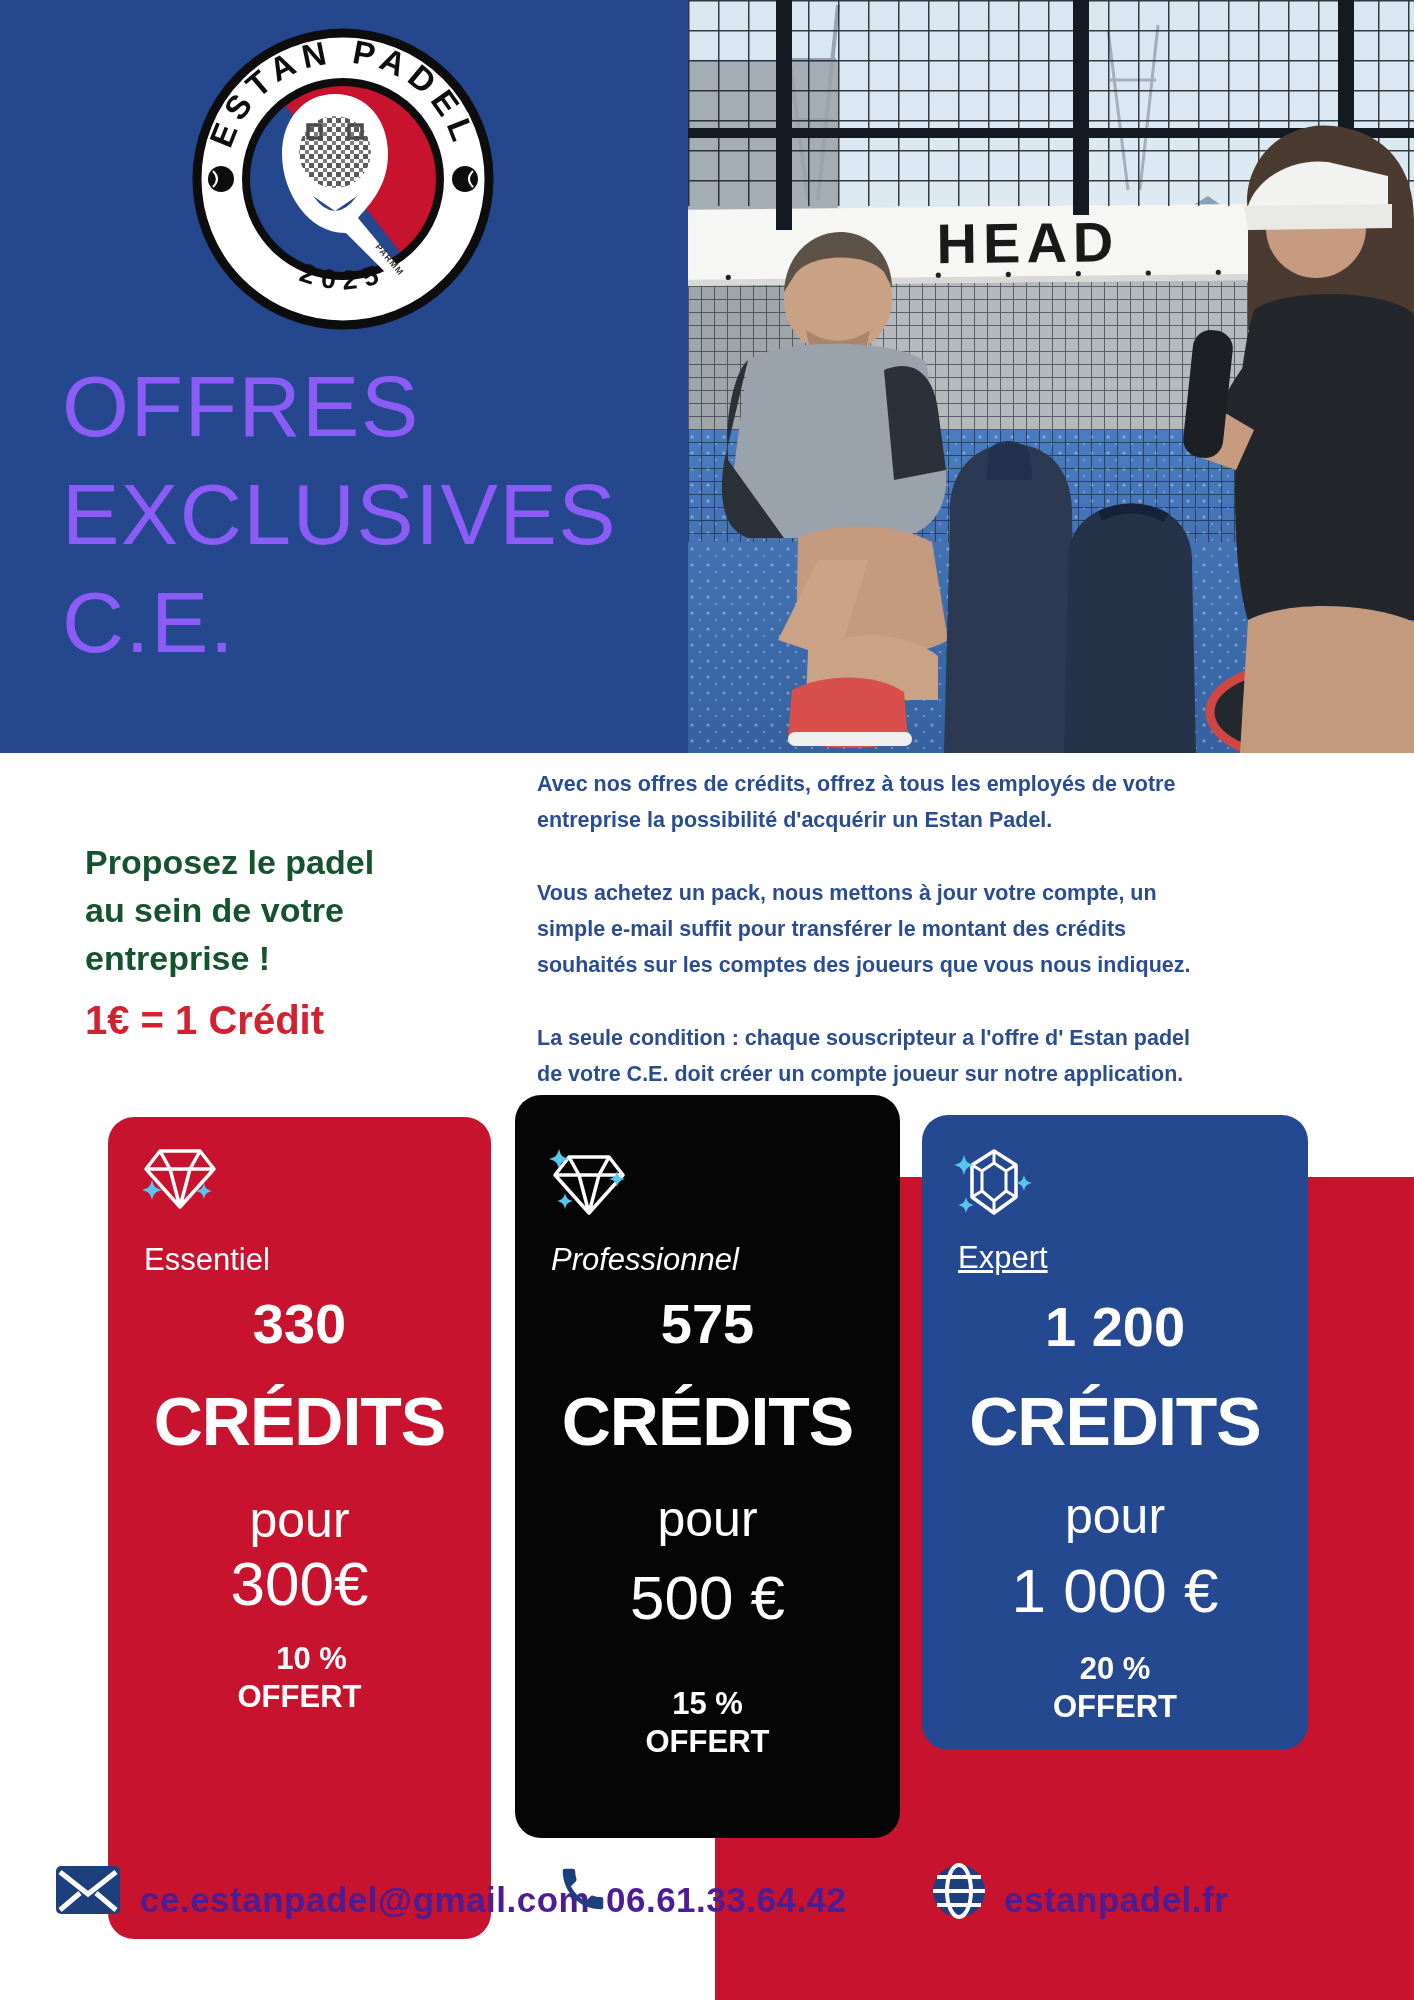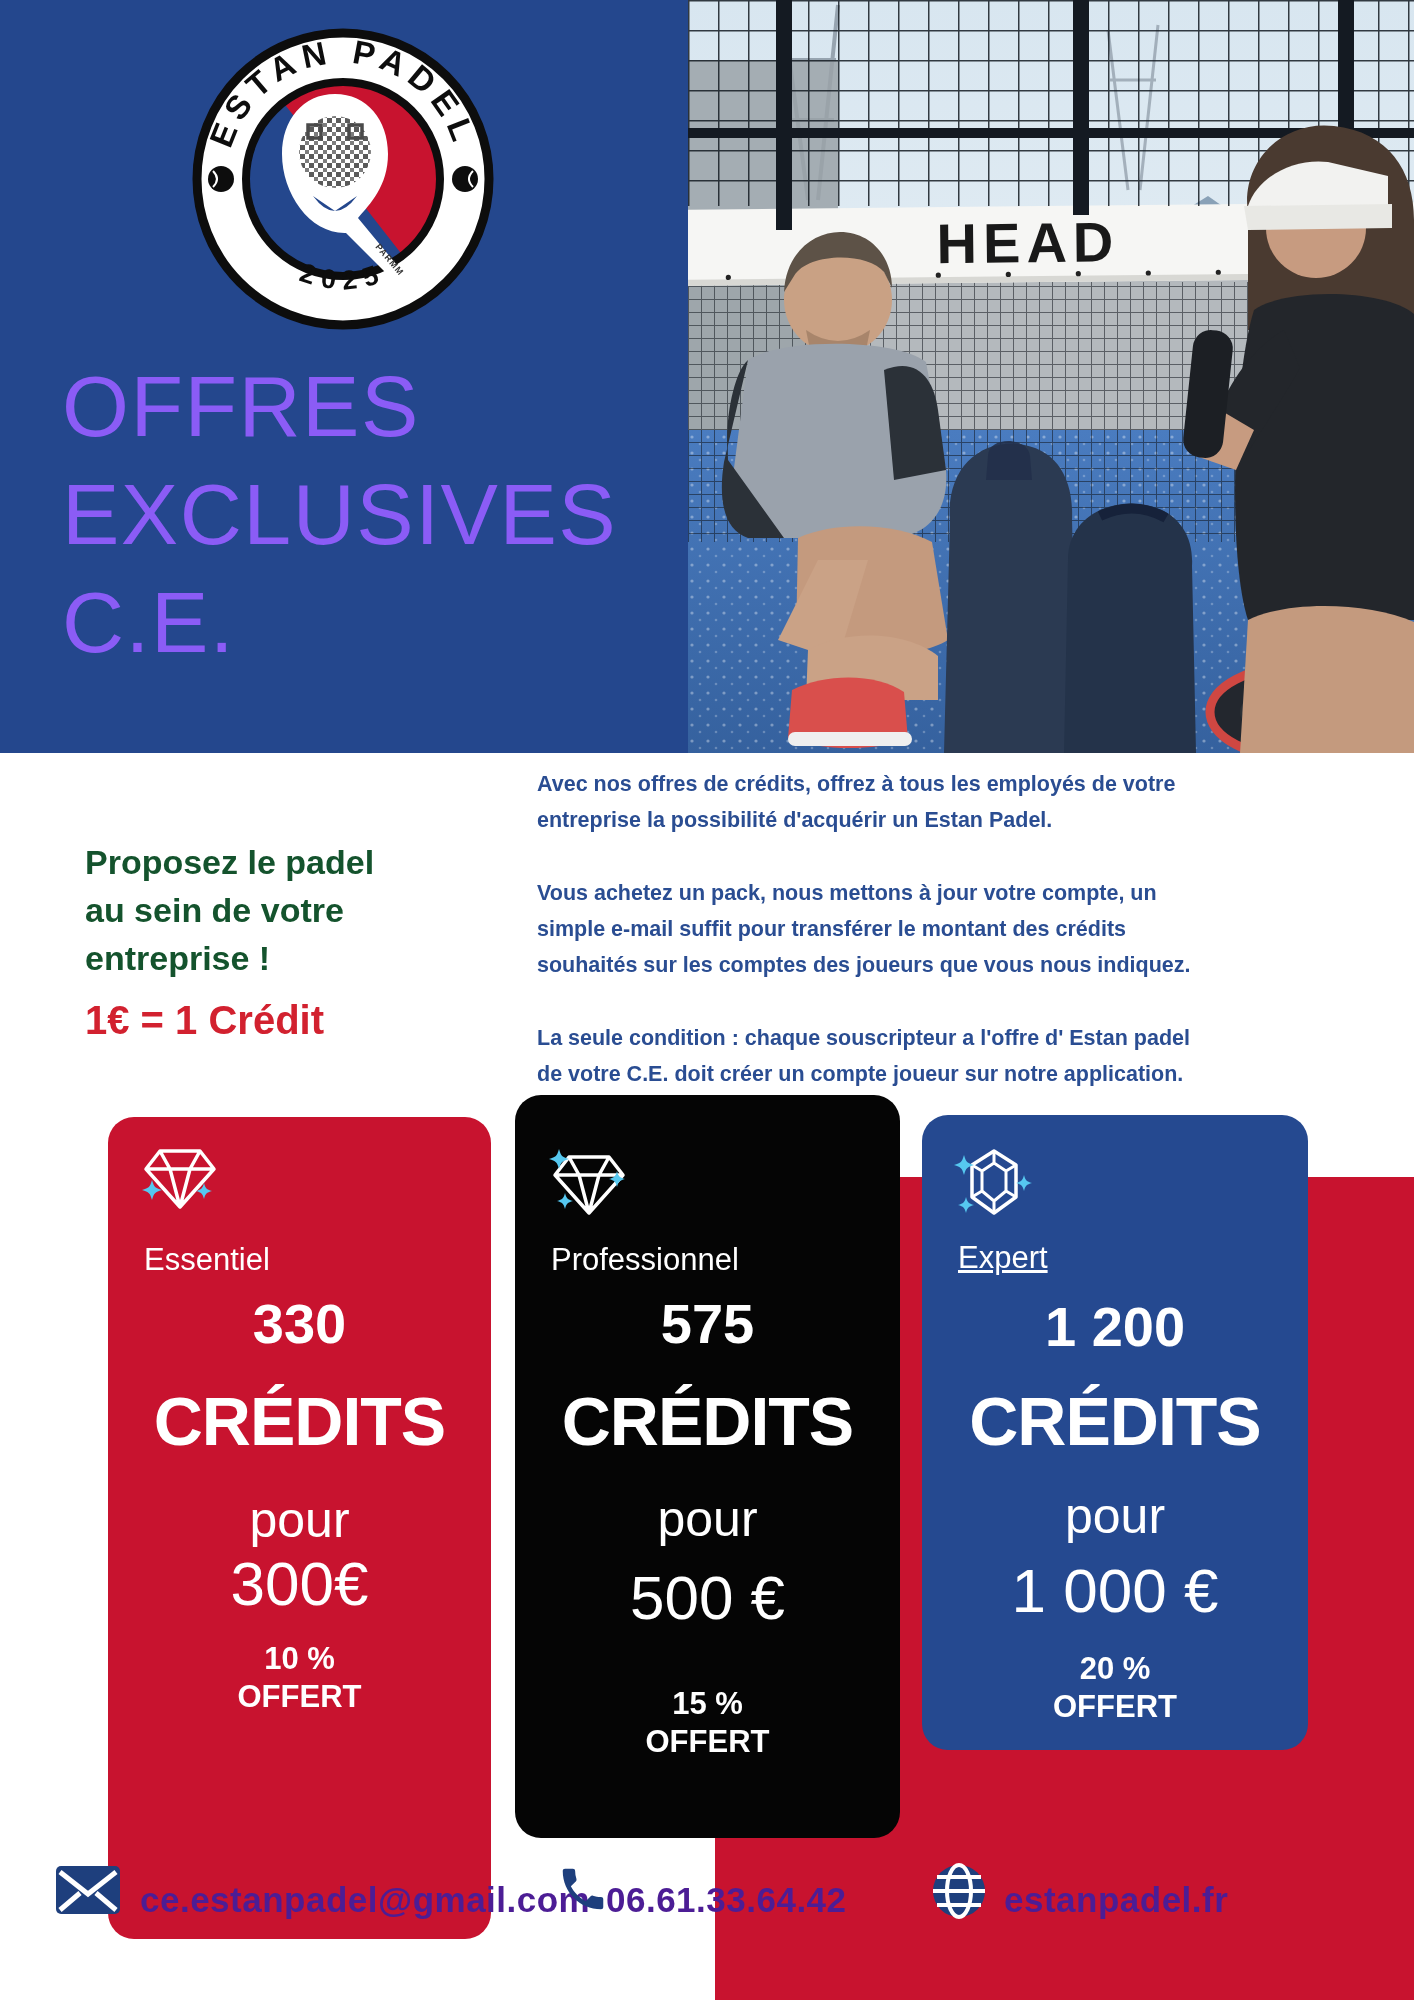--- a/index.html
+++ b/index.html
@@ -35,25 +35,25 @@
   .card .num{font-weight:bold;font-size:56px;}
   .card .cred{font-weight:bold;font-size:68px;letter-spacing:-1px;}
   .card .pour{font-weight:400;font-size:50px;}
   .card .price{font-weight:400;font-size:62px;}
   .card .pct,.card .off{font-weight:bold;font-size:31px;}
 
   .c-red{left:108px;top:1117px;width:383px;height:822px;background:#c8132f;}
   .c-red .icon{left:30px;top:22px;}
   .c-red .label{top:124px;}
   .c-red .num{top:179px;}  .c-red .cred{top:270px;} .c-red .pour{top:378px;}
-  .c-red .price{top:436px;} .c-red .pct{top:526px;} .c-red .off{top:564px;}
+  .c-red .price{top:436px;} .c-red .pct{top:526px;padding-left:12px;} .c-red .off{top:564px;}
 
   .c-black{left:515px;top:1095px;width:385px;height:743px;background:#050505;}
   .c-black .icon{left:32px;top:46px;}
-  .c-black .label{top:146px;}
+  .c-black .label{top:146px;font-style:italic;}
   .c-black .num{top:201px;} .c-black .cred{top:292px;} .c-black .pour{top:399px;}
   .c-black .price{top:472px;} .c-black .pct{top:593px;} .c-black .off{top:631px;}
 
   .c-blue{left:922px;top:1115px;width:386px;height:635px;background:#254990;}
   .c-blue .icon{left:30px;top:28px;}
   .c-blue .label{top:124px;text-decoration:underline;}
   .c-blue .num{top:184px;} .c-blue .cred{top:272px;} .c-blue .pour{top:376px;}
   .c-blue .price{top:445px;} .c-blue .pct{top:538px;} .c-blue .off{top:576px;}
 
   

